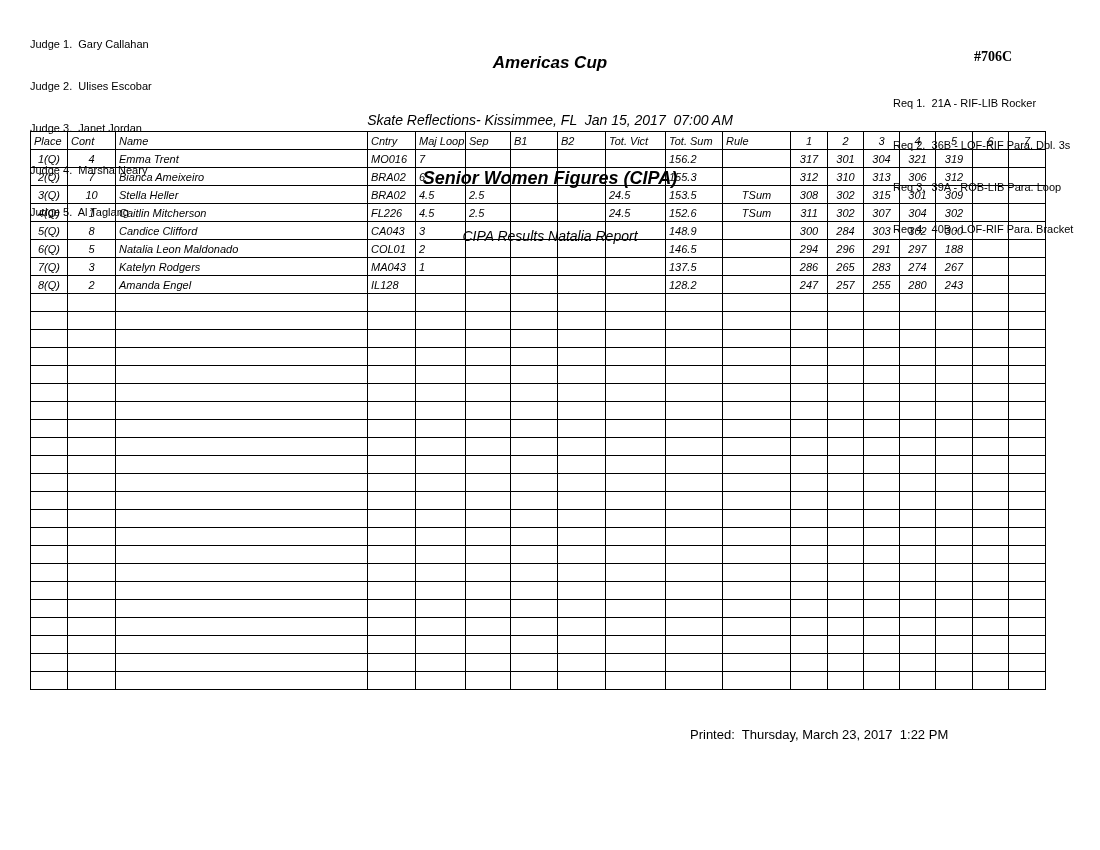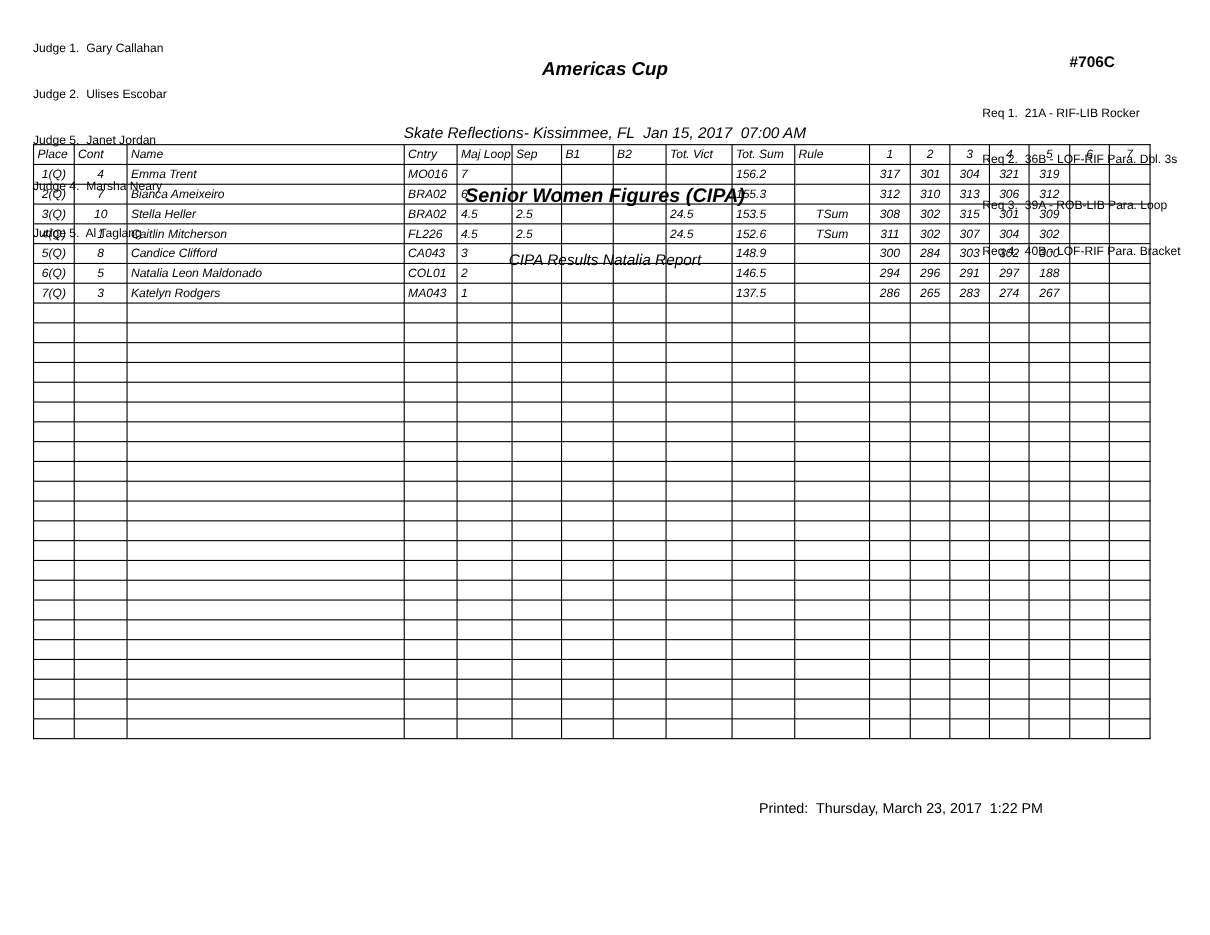--- a/index.html
+++ b/index.html
@@ -26,21 +26,21 @@
   .event-title   { font-size: 17px; font-weight: bold; line-height: 22px; }
   .venue-line    { font-size: 14px; line-height: 20px; }
   .division-title{ font-size: 18px; font-weight: bold; line-height: 24px; }
   .report-title  { font-size: 14px; line-height: 20px; }
 
   
   .req-block {
     position: absolute; top: 20px; left: 893px; width: 200px;
     font-size: 11px; line-height: 14px; white-space: pre;
   }
-  .event-code { font-size: 14px; font-weight: bold; text-align: center; line-height: 17px; margin-bottom: 3px; }
+  .event-code { font-size: 14px; font-weight: bold; text-align: center; line-height: 17px; margin-bottom: 3px; font-family: Liberation Serif, serif; }
 
   
   table.results {
     position: absolute; top: 131px; left: 30px;
     width: 1015px;
     border-collapse: collapse; table-layout: fixed;
     font-size: 11px;
     font-style: italic;
   }
   table.results th, table.results td {
@@ -68,21 +68,21 @@
   }
 </style>
 </head>
 <body>
 
 <div class="page">
 
   <div class="judges">
     <div>Judge 1.  Gary Callahan</div>
     <div>Judge 2.  Ulises Escobar</div>
-    <div>Judge 5.  Janet Jordan</div>
+    <div>Judge 3.  Janet Jordan</div>
     <div>Judge 4.  Marsha Neary</div>
     <div>Judge 5.  Al Taglang</div>
   </div>
 
   <div class="center-header">
     <div class="event-title">Americas Cup</div>
     <div class="venue-line">Skate Reflections- Kissimmee, FL  Jan 15, 2017  07:00 AM</div>
     <div class="division-title">Senior Women Figures (CIPA)</div>
     <div class="report-title">CIPA Results Natalia Report</div>
   </div>
@@ -273,20 +273,40 @@
           <td></td>
           <td>286</td>
           <td>265</td>
           <td>283</td>
           <td>274</td>
           <td>267</td>
           <td></td>
           <td></td>
         </tr>
         <tr>
+          <td>8(Q)</td>
+          <td>2</td>
+          <td>Amanda Engel</td>
+          <td>IL128</td>
+          <td></td>
+          <td></td>
+          <td></td>
+          <td></td>
+          <td></td>
+          <td>128.2</td>
+          <td></td>
+          <td>247</td>
+          <td>257</td>
+          <td>255</td>
+          <td>280</td>
+          <td>243</td>
+          <td></td>
+          <td></td>
+        </tr>
+        <tr>
           <td></td>
           <td></td>
           <td></td>
           <td></td>
           <td></td>
           <td></td>
           <td></td>
           <td></td>
           <td></td>
           <td></td>

